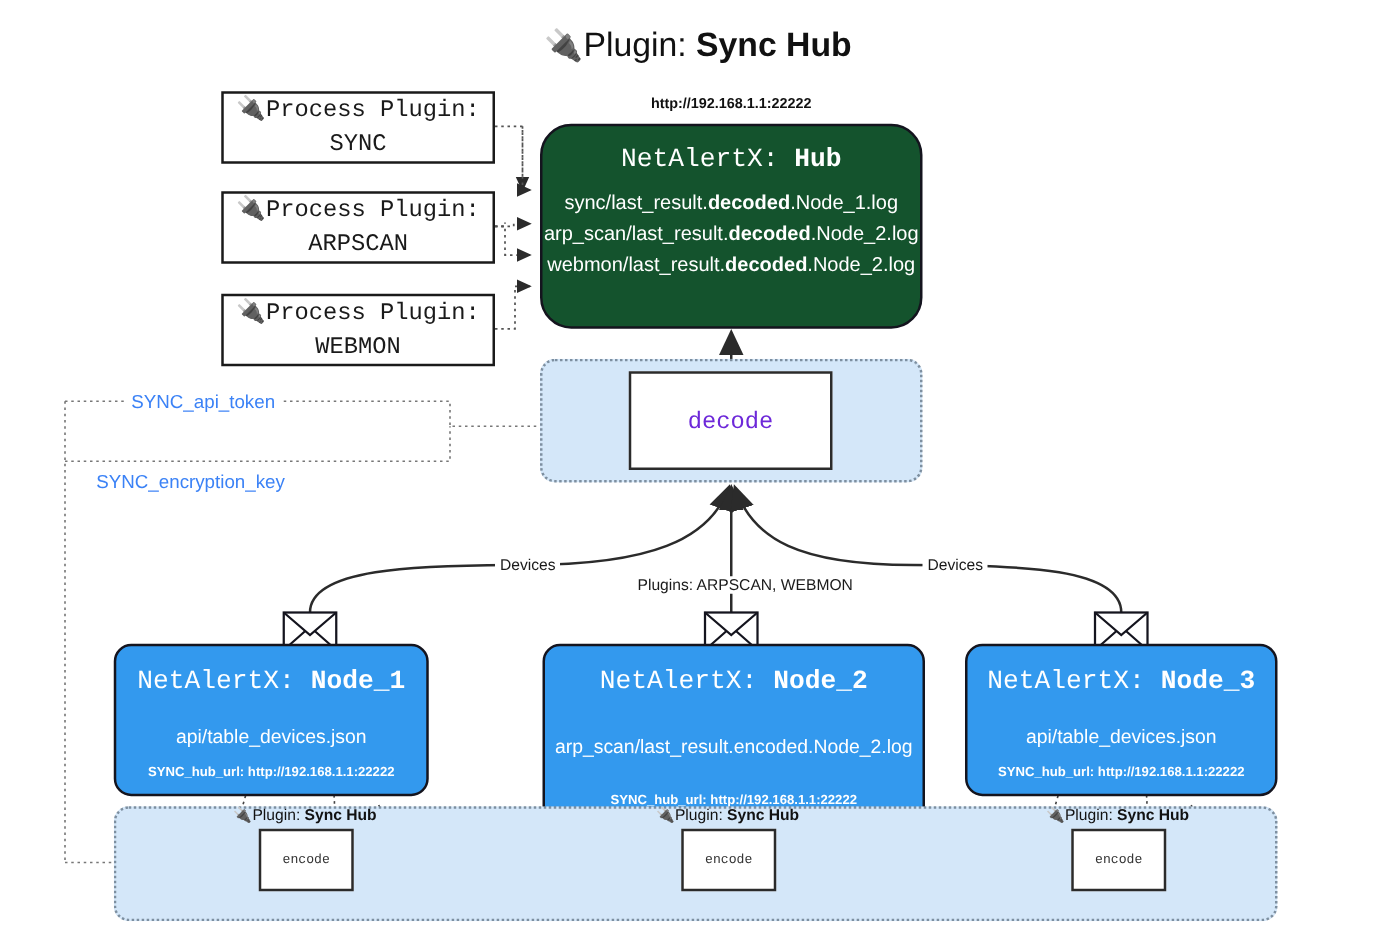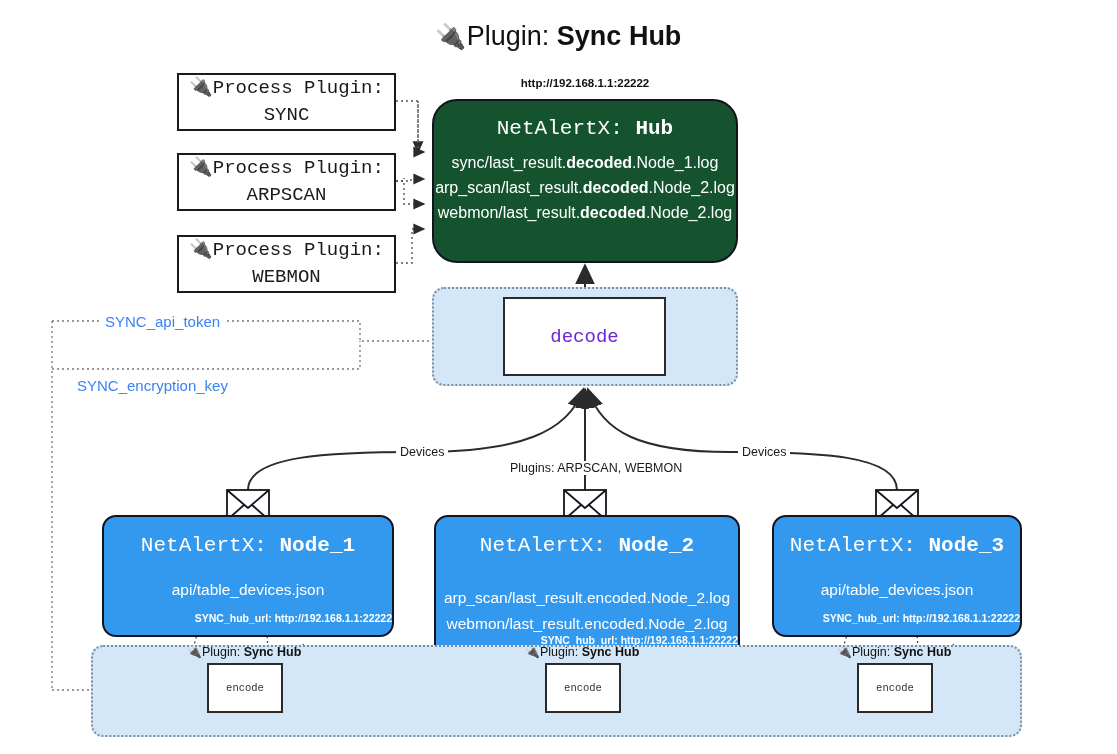--- a/index.html
+++ b/index.html
@@ -47,21 +47,21 @@
 
   
   .nodebox{background:#3399ee;border:2px solid #14141e;border-radius:14px;
            color:#ffffff;display:flex;flex-direction:column;align-items:center;
            box-sizing:border-box;padding-top:14px;}
   .nodebox .ntitle{font-family:"Liberation Mono","DejaVu Sans Mono",monospace;
            font-size:21px;line-height:30px;white-space:nowrap;}
   .nodebox .ntitle b{font-weight:bold;}
   .nodebox .nline{font-size:15.5px;line-height:26px;white-space:nowrap;}
   .nodebox .nurl{font-size:10.5px;font-weight:bold;white-space:nowrap;
-           position:absolute;bottom:11px;left:0;right:0;text-align:right;}
+           position:absolute;bottom:11px;left:0;right:0;text-align:center;}
 
   
   .plugcap{position:absolute;font-size:12.5px;color:#111;white-space:nowrap;}
   .plugcap b{font-weight:bold;}
   .plugcap .plug{font-size:12px;}
 
   
   .elabel{position:absolute;font-size:12.5px;color:#1a1a1a;white-space:nowrap;
           background:#ffffff;padding:0 4px;}
   .dlabel{position:absolute;font-size:15px;color:#3b82f6;white-space:nowrap;
@@ -186,34 +186,33 @@
   <div class="node bluebox" style="left:432px;top:287px;width:306px;height:99px;"></div>
   <div class="node wbox" id="decodebox" style="left:503px;top:297px;width:163px;height:79px;">decode</div>
 
   <div class="dlabel" style="left:100px;top:313px;">SYNC_api_token</div>
   <div class="dlabel" style="left:72px;top:361px;margin-top:16px;">SYNC_encryption_key</div>
 
   <div class="elabel" style="left:396px;top:445px;">Devices</div>
   <div class="elabel" style="left:738px;top:445px;">Devices</div>
   <div class="elabel" style="left:506px;top:461px;">Plugins: ARPSCAN, WEBMON</div>
 
-  <div class="node nodebox" style="left:91px;top:515px;width:292px;height:122px;position:absolute;margin-left:11px;">
+  <div class="node nodebox" style="left:91px;top:515px;width:252px;height:122px;position:absolute;">
     <div class="ntitle">
       <span>NetAlertX:</span> <b>Node_1</b>
     </div>
     <div class="nline" style="margin-top:16px;">api/table_devices.json</div>
     <div class="nurl"><span>SYNC_hub_url:</span> <span>http://192.168.1.1:22222</span></div>
   </div>
 
   <div class="node nodebox" style="left:434px;top:515px;width:306px;height:144px;position:absolute;">
     <div class="ntitle">
       <span>NetAlertX:</span> <b>Node_2</b>
     </div>
     <div class="nline" style="margin-top:24px;">arp_scan/last_result.encoded.Node_2.log</div>
-    <div class="nline">webmon/last_result.encoded.Node_2.log</div>
     <div class="nurl"><span>SYNC_hub_url:</span> <span>http://192.168.1.1:22222</span></div>
   </div>
 
   <div class="node nodebox" style="left:772px;top:515px;width:250px;height:122px;position:absolute;">
     <div class="ntitle">
       <span>NetAlertX:</span> <b>Node_3</b>
     </div>
     <div class="nline" style="margin-top:16px;">api/table_devices.json</div>
     <div class="nurl"><span>SYNC_hub_url:</span> <span>http://192.168.1.1:22222</span></div>
   </div>

